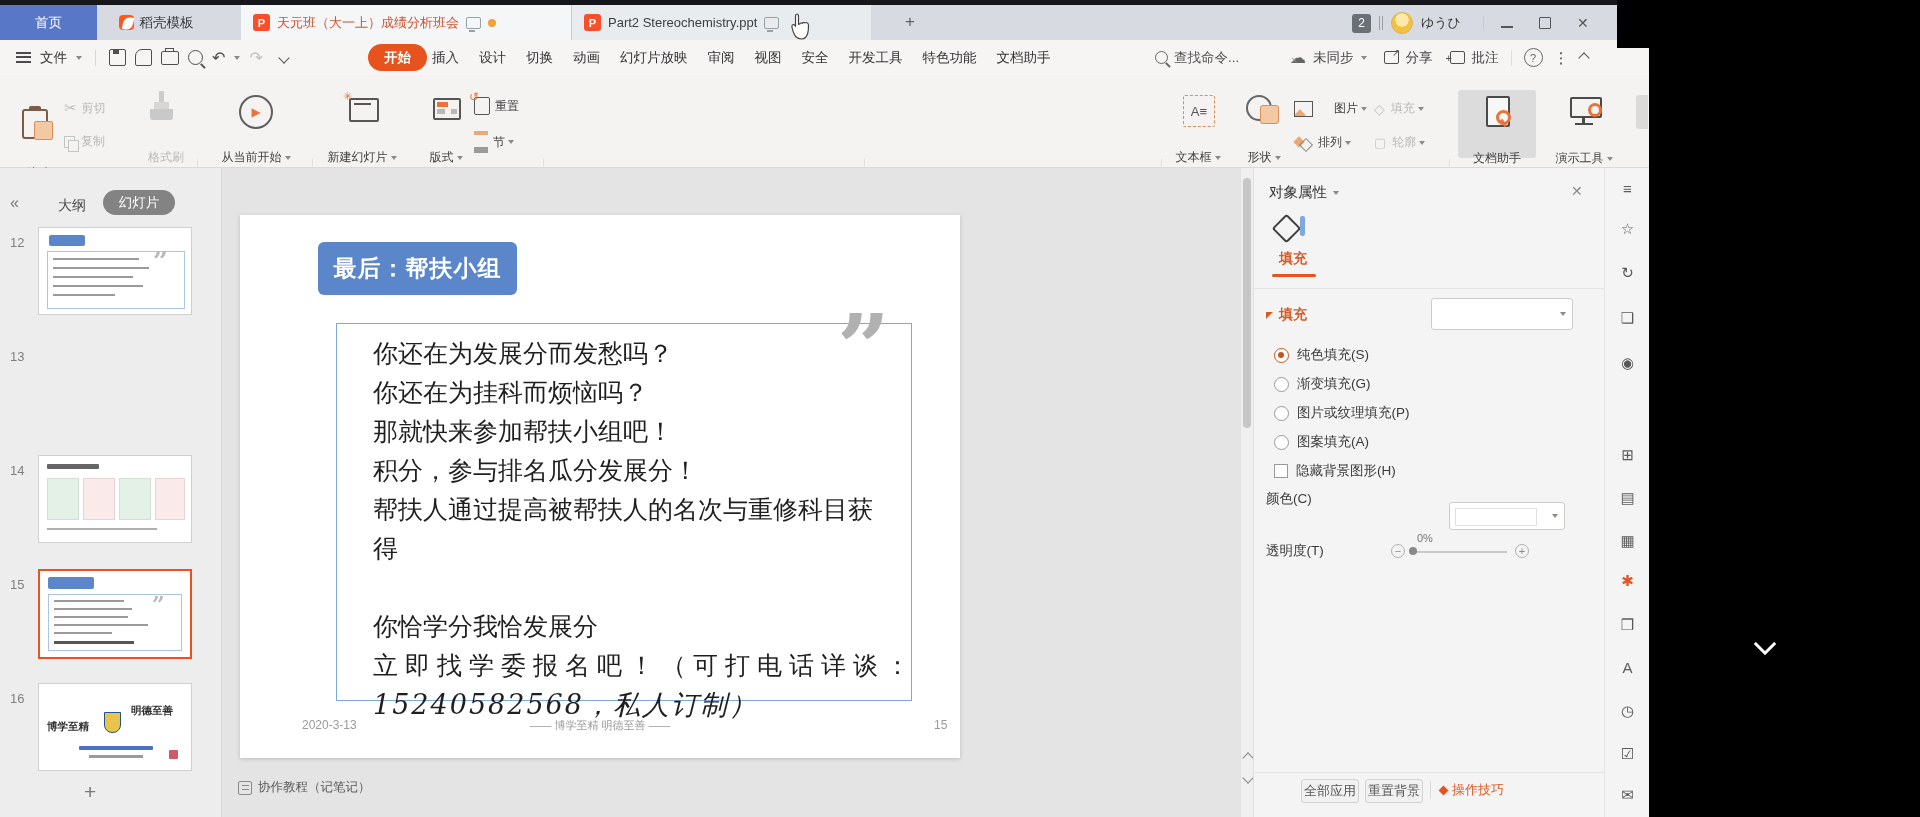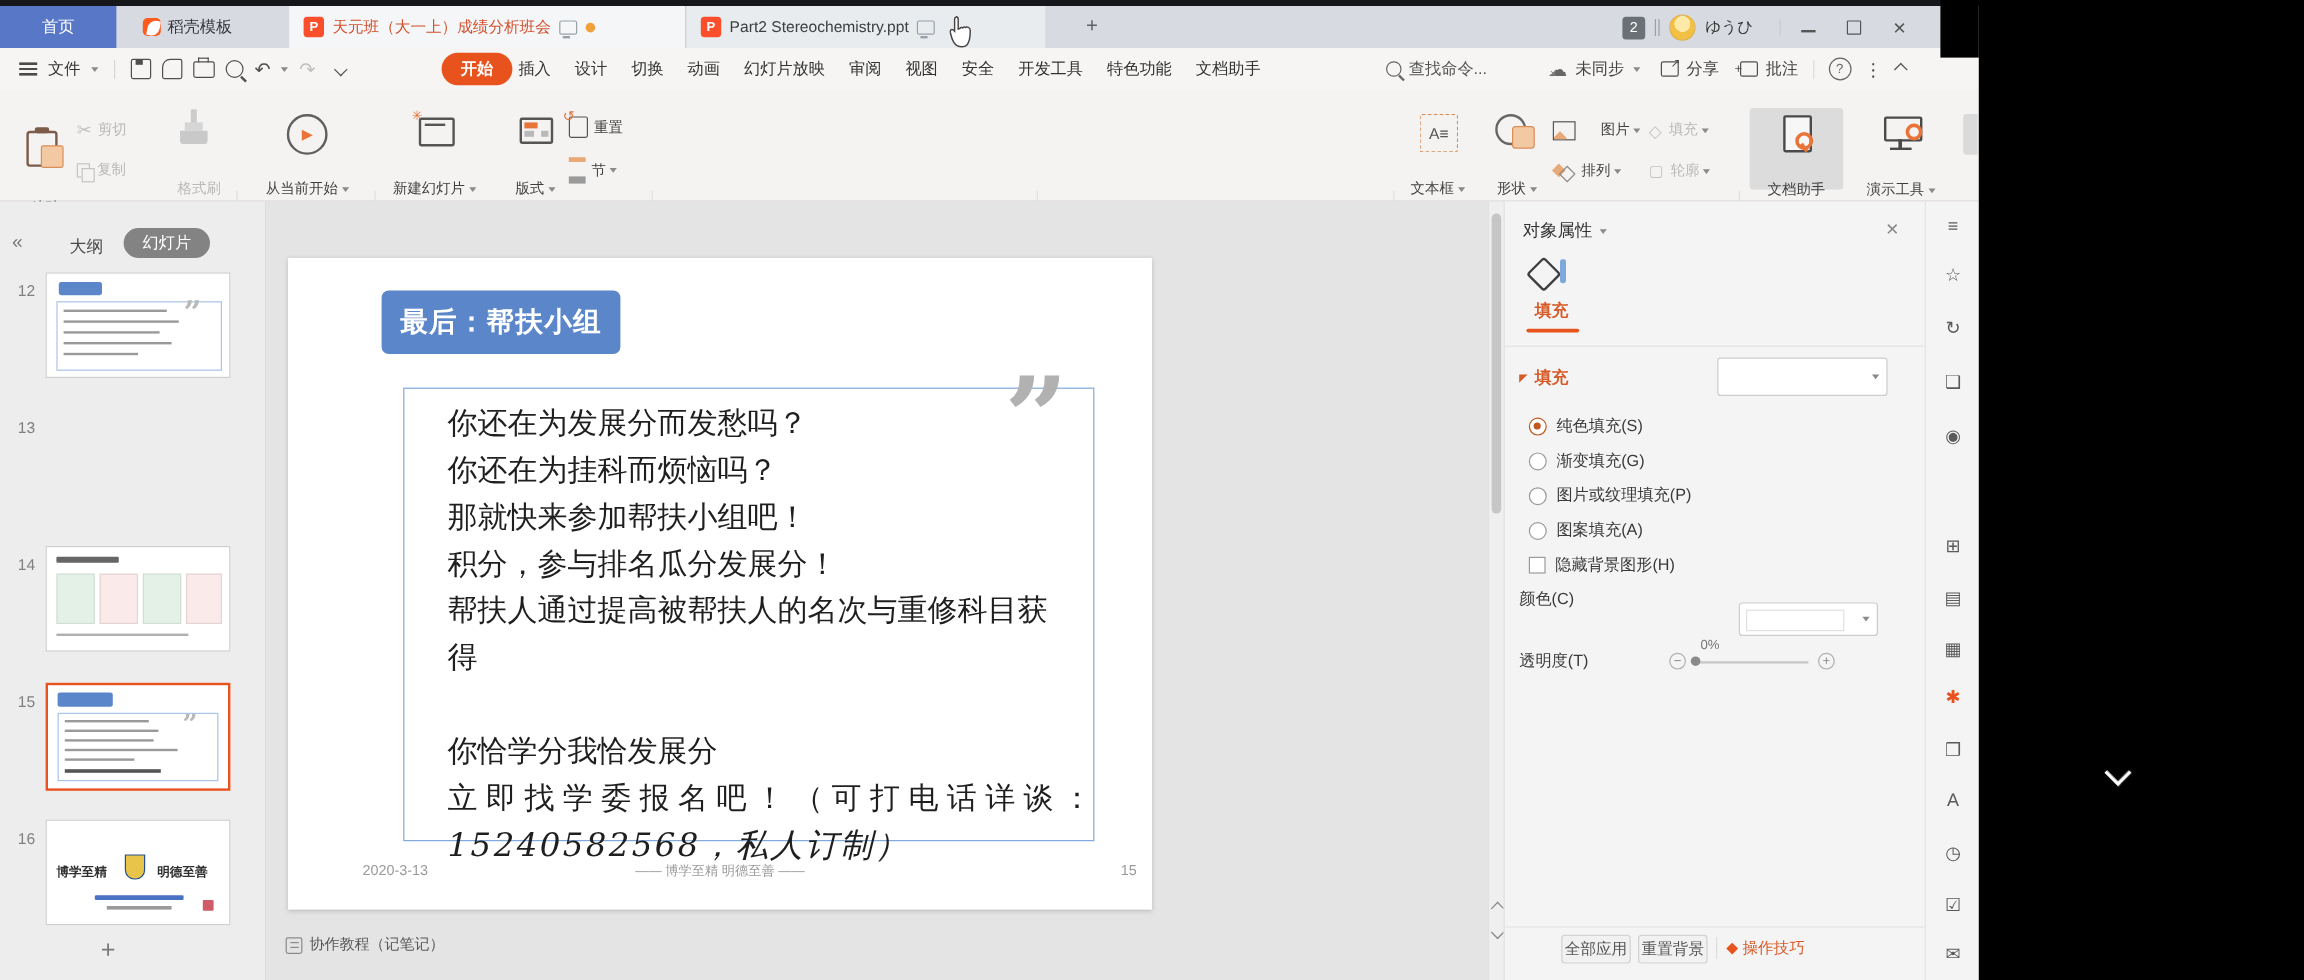--- a/index.html
+++ b/index.html
@@ -12,21 +12,21 @@
   .chevu{width:7px;height:7px;border-left:1.6px solid #555;border-bottom:1.6px solid #555;transform:rotate(135deg);display:inline-block;}
   .vdiv{width:1px;background:#e2e0de;position:absolute;top:84px;height:72px;}
   .riblabel{position:absolute;font-size:12px;color:#3f3f3f;white-space:nowrap;display:flex;align-items:center;gap:3px;}
   .gray{color:#b9b9b9!important;}
   .lines{background-image:repeating-linear-gradient(to bottom,#999 0 1.5px,transparent 1.5px 4.5px),repeating-linear-gradient(to bottom,#999 0 1.5px,transparent 1.5px 4.5px);background-size:10px 12px,2.5px 12px;background-position:right top,left top;background-repeat:no-repeat;width:15px;height:12px;display:inline-block;}
   .alns{background-image:repeating-linear-gradient(to bottom,#b9b9b9 0 1.5px,transparent 1.5px 4.5px);width:14px;height:11px;display:inline-block;}
   .mon{width:13px;height:10px;border:1.5px solid #98a0a8;border-radius:2px;position:relative;display:inline-block;}
   .mon::after{content:"";position:absolute;left:2px;bottom:-4px;width:6px;height:1.5px;background:#98a0a8;}
   .picon{width:17px;height:17px;border-radius:3px;background:#fb4f2c;color:#fff;font-size:11px;font-weight:bold;display:flex;align-items:center;justify-content:center;}
   .thumb{position:absolute;left:38px;width:154px;height:88px;background:#fff;border:1px solid #cfcfcf;box-sizing:border-box;overflow:hidden;}
-  .tnum{position:absolute;left:10px;width:24px;text-align:center;font-size:13px;color:#808080;}
+  .tnum{position:absolute;left:10px;width:24px;text-align:left;font-size:13px;color:#808080;}
   .hair{position:absolute;height:2px;background:#9a9a9a;}
   .combo{position:absolute;background:#fff;border:1px solid #cfcdca;border-radius:3px;box-sizing:border-box;}
   .combo .dn{position:absolute;right:6px;top:50%;margin-top:-2px;}
   .radio{width:15px;height:15px;border-radius:50%;border:1.5px solid #9a9a9a;box-sizing:border-box;background:#fff;display:inline-block;position:relative;flex:none;}
   .radio.sel{border-color:#C2561F;}
   .radio.sel::after{content:"";position:absolute;left:3px;top:3px;width:6px;height:6px;border-radius:50%;background:#C2561F;}
   .plabel{font-size:13.5px;color:#3a3a3a;white-space:nowrap;}
   .railico{position:absolute;left:1604px;width:45px;text-align:center;font-size:15px;color:#5a5a5a;}
   .btn-sm{position:absolute;height:24px;border:1px solid #d2d2d2;background:#f1f1f1;border-radius:3px;font-size:13px;color:#555;display:flex;align-items:center;justify-content:center;box-sizing:border-box;}
 </style>
@@ -390,21 +390,21 @@
         <span class="hair" style="left:14px;top:53px;width:94px;"></span>
       <span class="hair" style="left:14px;top:61px;width:58px;"></span>
         <span class="hair" style="left:14px;top:70px;width:80px;height:2.5px;background:#555;"></span>
       <span class="a" style="left:112px;top:20px;font-size:22px;color:#b9b9b9;font-family:'DejaVu Serif',serif;font-weight:bold;">”</span>
     </div>
 
     <span class="tnum" style="top:523px;">16</span>
     <div class="thumb" style="top:515px;">
       <span class="a" style="left:8px;top:36px;font-size:10.5px;font-weight:bold;color:#2f2f2f;">博学至精</span>
       <span class="a" style="left:65px;top:28px;width:17px;height:21px;background:#E8C54A;border:1.6px solid #27508F;border-radius:0 0 8px 8px;box-sizing:border-box;"></span>
-      <span class="a" style="left:92px;top:36px;font-size:10.5px;font-weight:bold;color:#2f2f2f;">明德至善</span>
+      <span class="a" style="left:92px;top:20px;font-size:10.5px;font-weight:bold;color:#2f2f2f;">明德至善</span>
       <span class="a" style="left:40px;top:62px;width:74px;height:4px;background:#4a72c4;border-radius:1px;"></span>
       <span class="a" style="left:50px;top:71px;width:54px;height:3px;background:#9a9a9a;"></span>
       <span class="a" style="left:130px;top:66px;width:9px;height:9px;background:#cf5a68;border-radius:1px;"></span>
     </div>
 
     <span class="a" style="left:84px;top:612px;font-size:21px;color:#7a7a7a;">+</span>
   </div>
 
   <div class="a" style="left:222px;top:168px;width:1018px;height:649px;background:#e4e4e4;"></div>
 

